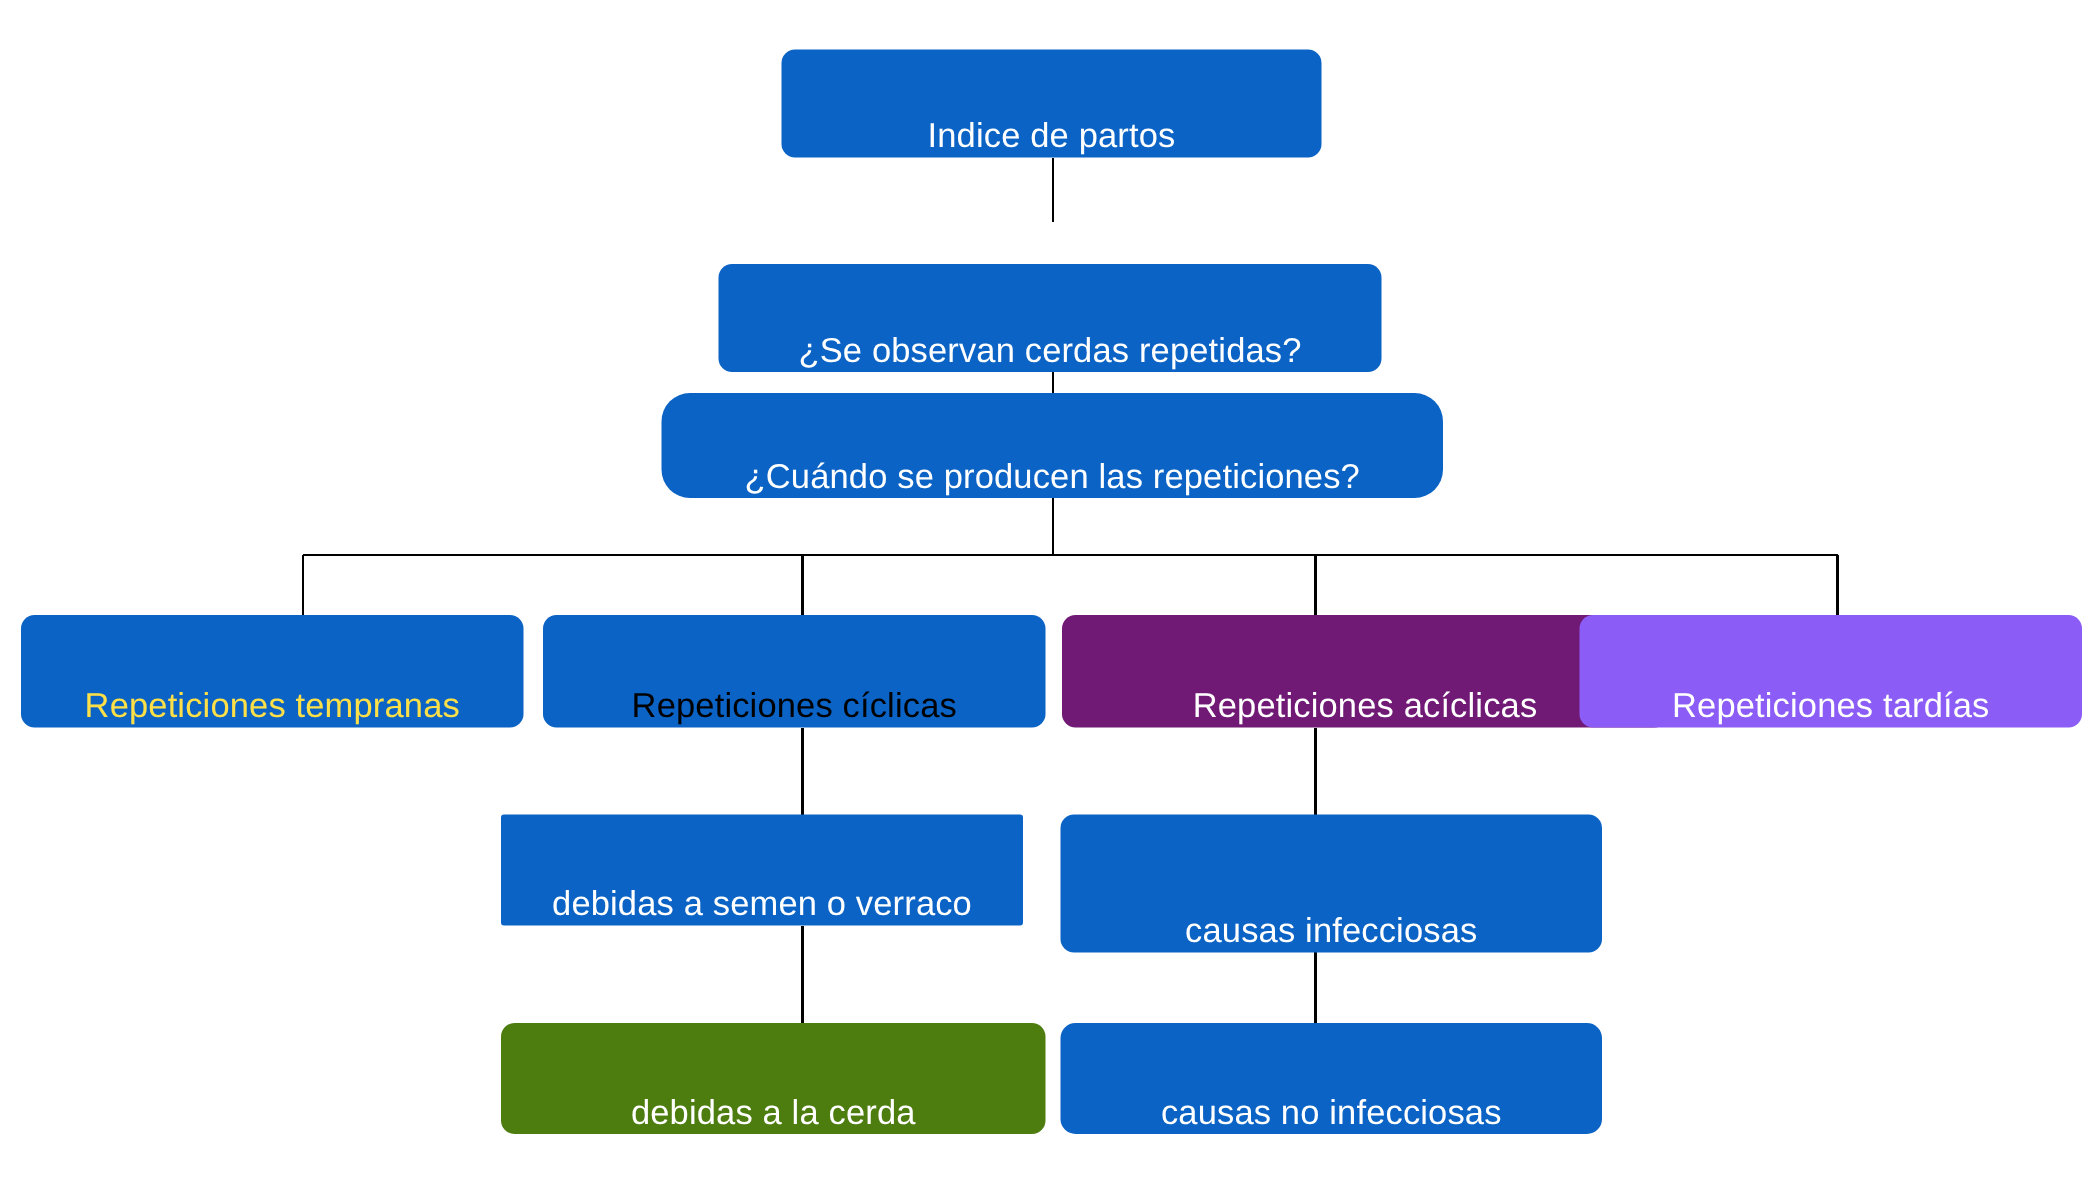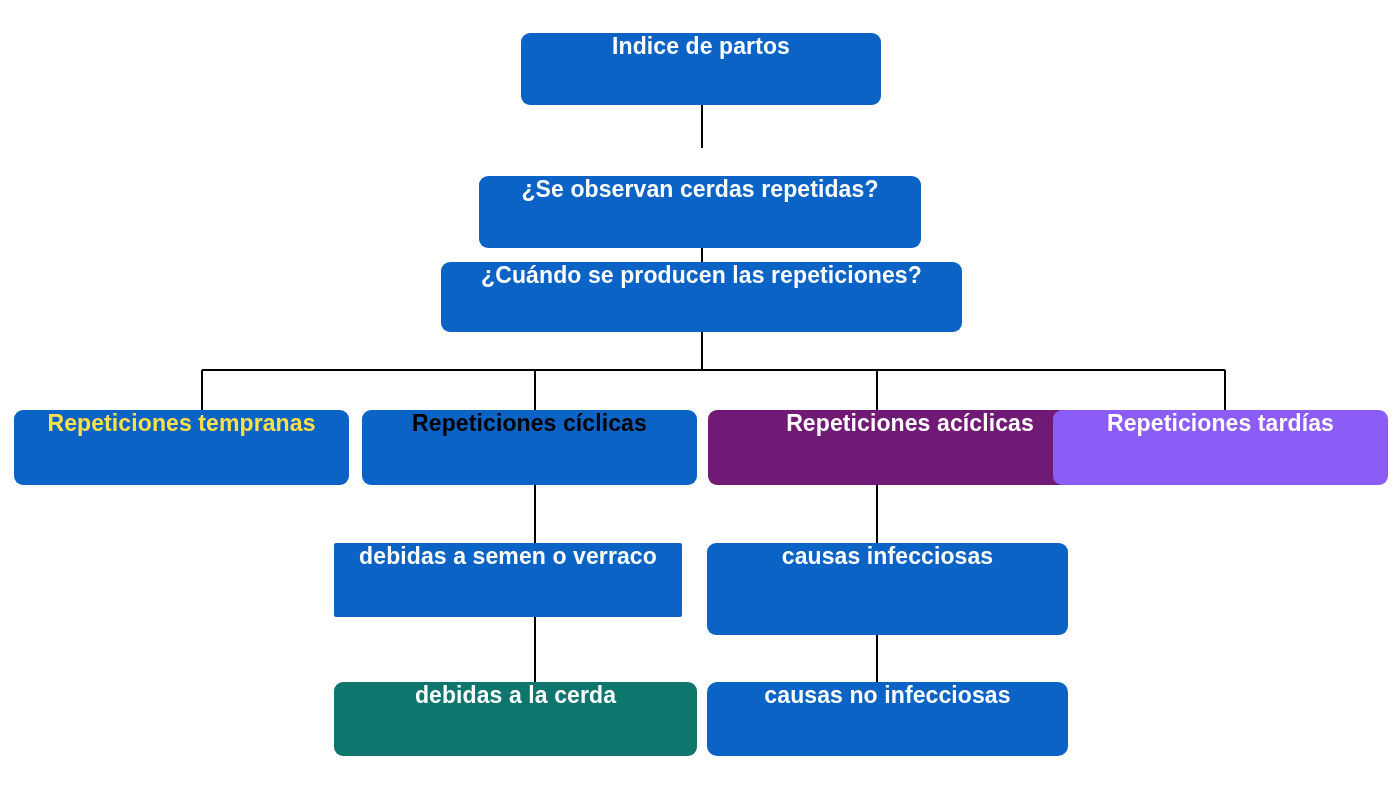--- a/index.html
+++ b/index.html
@@ -26,25 +26,25 @@
     height: 789px;
     pointer-events: none;
   }
   .node {
     position: absolute;
     box-sizing: border-box;
     background: #0B63C5;
     border-radius: 9px;
     color: #ffffff;
     display: flex;
-    align-items: flex-start;
+    align-items: flex-end;
     justify-content: center;
     text-align: center;
     font-size: 23px;
-    font-weight: 700;
+    font-weight: 400;
     line-height: 1.2;
     padding: 0 14px;
     white-space: nowrap;
     letter-spacing: 0.1px;
     z-index: 2;
   }
   .node-label {
     display: block;
   }
 </style>
@@ -68,42 +68,42 @@
       <path d="M 877 617 L 877 682" stroke="#000000" stroke-width="1.4" fill="none" shape-rendering="crispEdges"></path>
     </svg>
 
   <div id="node-layer">
       <div class="node" style="left: 521px; top: 33px; width: 360px; height: 72px; background: rgb(11, 99, 197); color: rgb(255, 255, 255); border-radius: 9px;">
         <span class="node-label">Indice de partos</span>
       </div>
       <div class="node" style="left: 479px; top: 148px; width: 442px; height: 72px; background: rgb(11, 99, 197); color: rgb(255, 255, 255); border-radius: 9px; margin-top: 28px;">
         <span class="node-label">¿Se observan cerdas repetidas?</span>
       </div>
-      <div class="node" style="left: 441px; top: 262px; width: 521px; height: 70px; background: rgb(11, 99, 197); color: rgb(255, 255, 255); border-radius: 9px;">
+      <div class="node" style="left: 441px; top: 262px; width: 521px; height: 70px; background: rgb(11, 99, 197); color: rgb(255, 255, 255); border-radius: 19px;">
         <span class="node-label">¿Cuándo se producen las repeticiones?</span>
       </div>
       <div class="node" style="left: 14px; top: 410px; width: 335px; height: 75px; background: rgb(11, 99, 197); color: #fde047; border-radius: 9px;">
         <span class="node-label">Repeticiones tempranas</span>
       </div>
       <div class="node" style="left: 362px; top: 410px; width: 335px; height: 75px; background: rgb(11, 99, 197); color: #000000; border-radius: 9px;">
         <span class="node-label">Repeticiones cíclicas</span>
       </div>
       <div class="node" style="left: 708px; top: 410px; width: 404px; height: 75px; background: #701a75; color: rgb(255, 255, 255); border-radius: 9px;">
         <span class="node-label">Repeticiones acíclicas</span>
       </div>
       <div class="node" style="left: 1053px; top: 410px; width: 335px; height: 75px; background: #8b5cf6; color: rgb(255, 255, 255); border-radius: 9px;">
         <span class="node-label">Repeticiones tardías</span>
       </div>
       <div class="node" style="left: 334px; top: 543px; width: 348px; height: 74px; background: rgb(11, 99, 197); color: rgb(255, 255, 255); border-radius: 2px;">
         <span class="node-label">debidas a semen o verraco</span>
       </div>
       <div class="node" style="left: 707px; top: 543px; width: 361px; height: 92px; background: rgb(11, 99, 197); color: rgb(255, 255, 255); border-radius: 9px;">
         <span class="node-label">causas infecciosas</span>
       </div>
-      <div class="node" style="left: 334px; top: 682px; width: 363px; height: 74px; background: #0f766e; color: rgb(255, 255, 255); border-radius: 9px;">
+      <div class="node" style="left: 334px; top: 682px; width: 363px; height: 74px; background: #4d7c0f; color: rgb(255, 255, 255); border-radius: 9px;">
         <span class="node-label">debidas a la cerda</span>
       </div>
       <div class="node" style="left: 707px; top: 682px; width: 361px; height: 74px; background: rgb(11, 99, 197); color: rgb(255, 255, 255); border-radius: 10px;">
         <span class="node-label">causas no infecciosas</span>
       </div>
     </div>
 
 </div>
 
 </body></html>

